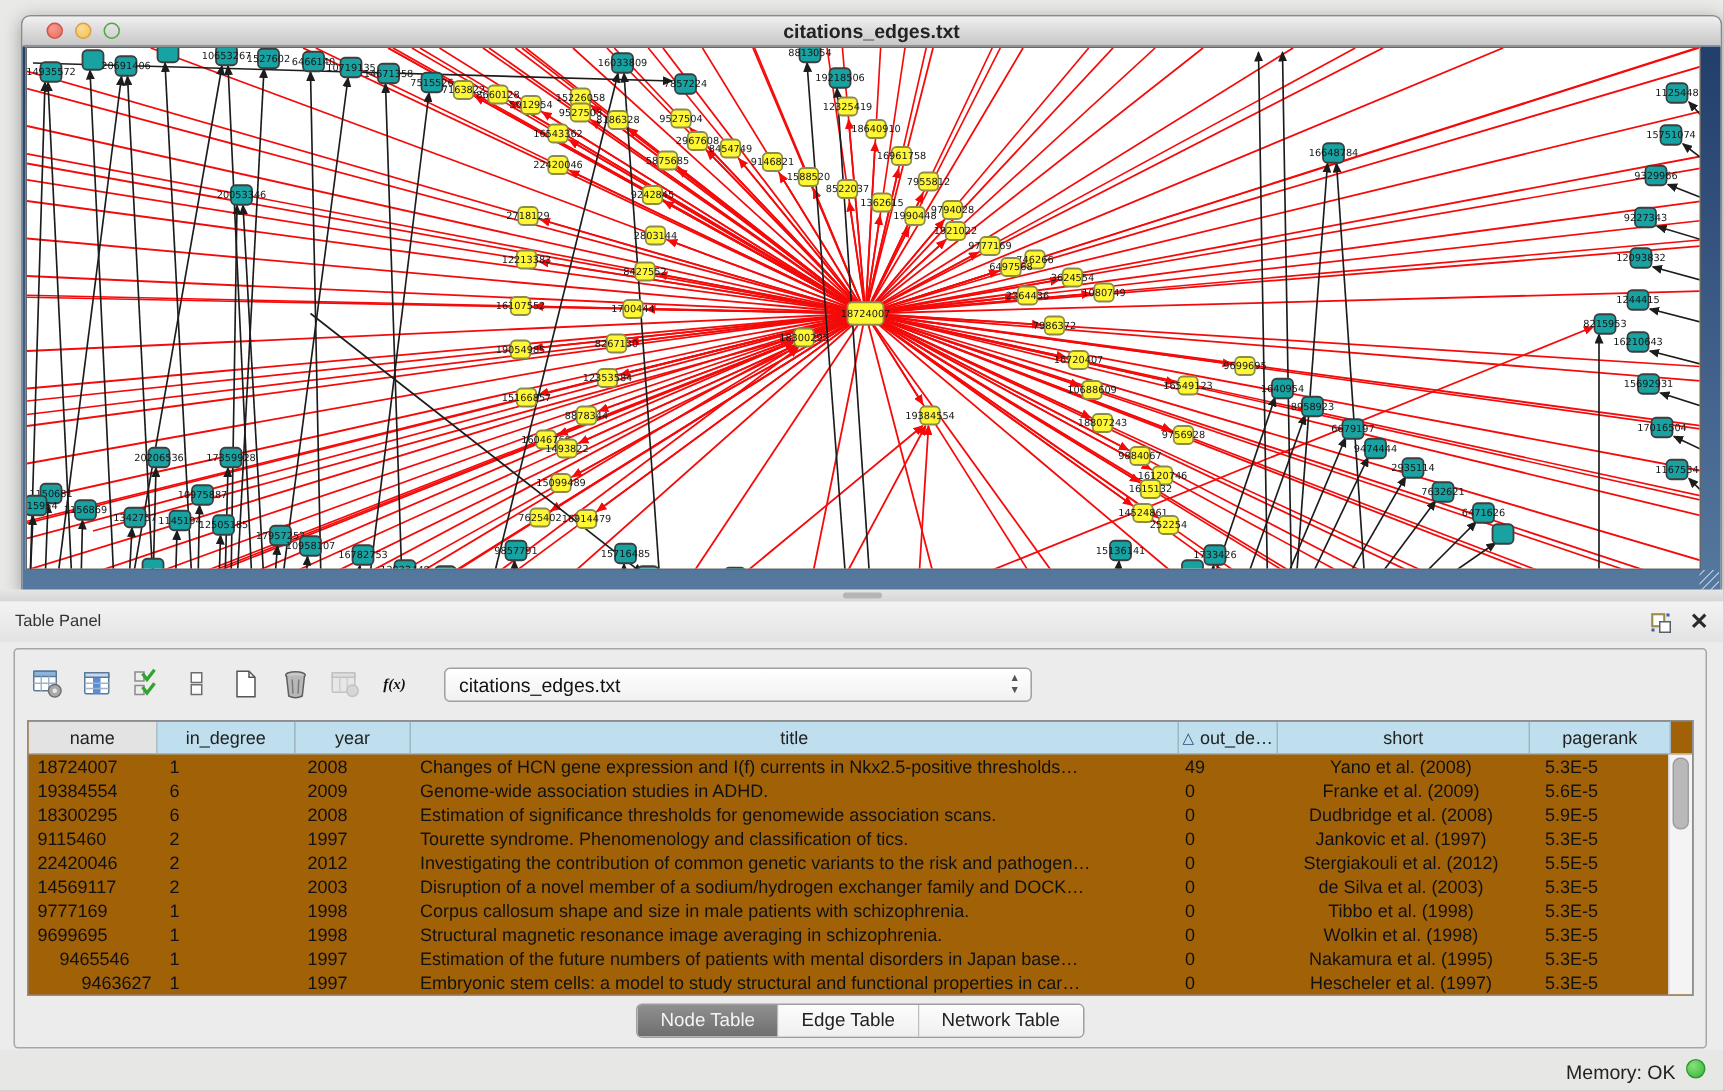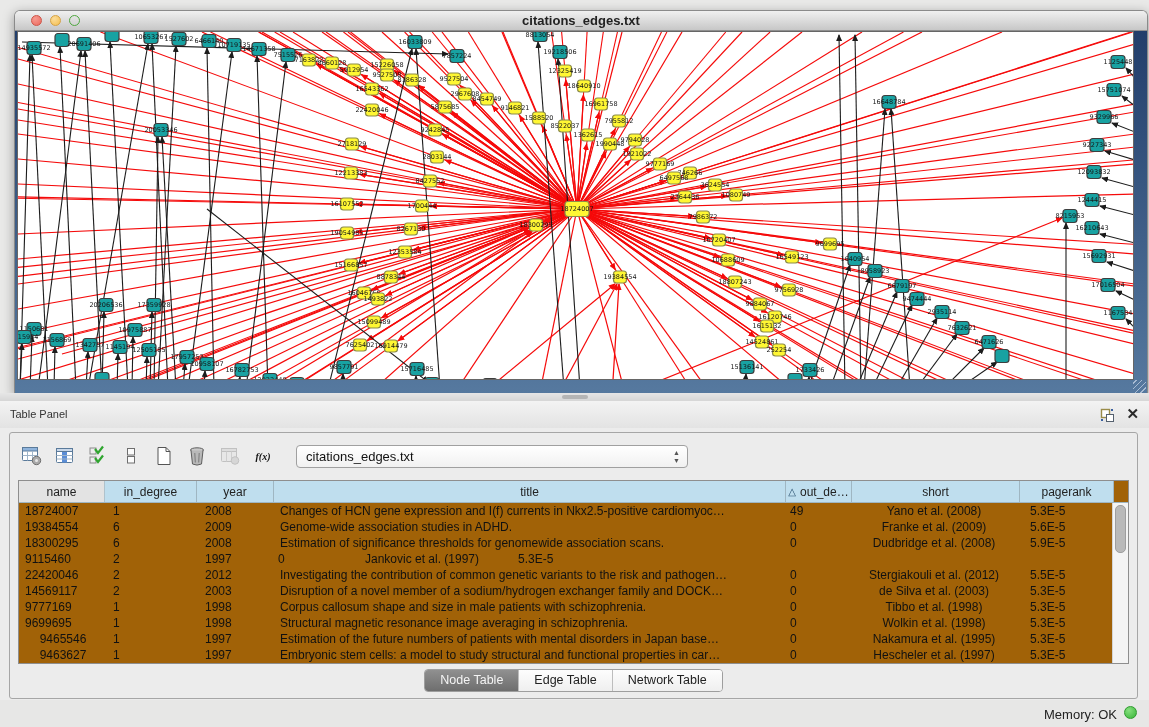--- a/index.html
+++ b/index.html
@@ -666,21 +666,21 @@
             </div>
             <div class="th" style="width: 94px;">
               <span>pagerank</span>
             </div>
           </div>
         <div id="tbody">
             <div class="tr">
               <div class="td" style="width: 86px; text-align: left; padding-left: 6px;">18724007</div>
               <div class="td" style="width: 92px; text-align: left; padding-left: 8px;">1</div>
               <div class="td" style="width: 77px; text-align: left; padding-left: 8px;">2008</div>
-              <div class="td" style="width: 512px; text-align: left; padding-left: 6px;">Changes of HCN gene expression and I(f) currents in Nkx2.5-positive cardiomyoc…</div>
+              <div class="td" style="width: 512px; text-align: left; padding-left: 6px;">Changes of HCN gene expression and I(f) currents in Nkx2.5-positive thresholds…</div>
               <div class="td" style="width: 66px; text-align: left; padding-left: 4px;">49</div>
               <div class="td" style="width: 168px; text-align: center; padding-left: 0px;">Yano et al. (2008)</div>
               <div class="td" style="width: 94px; text-align: left; padding-left: 10px;">5.3E-5</div>
             </div>
             <div class="tr">
               <div class="td" style="width: 86px; text-align: left; padding-left: 6px;">19384554</div>
               <div class="td" style="width: 92px; text-align: left; padding-left: 8px;">6</div>
               <div class="td" style="width: 77px; text-align: left; padding-left: 8px;">2009</div>
               <div class="td" style="width: 512px; text-align: left; padding-left: 6px;">Genome-wide association studies in ADHD.</div>
               <div class="td" style="width: 66px; text-align: left; padding-left: 4px;">0</div>
@@ -693,20 +693,21 @@
               <div class="td" style="width: 77px; text-align: left; padding-left: 8px;">2008</div>
               <div class="td" style="width: 512px; text-align: left; padding-left: 6px;">Estimation of significance thresholds for genomewide association scans.</div>
               <div class="td" style="width: 66px; text-align: left; padding-left: 4px;">0</div>
               <div class="td" style="width: 168px; text-align: center; padding-left: 0px;">Dudbridge et al. (2008)</div>
               <div class="td" style="width: 94px; text-align: left; padding-left: 10px;">5.9E-5</div>
             </div>
             <div class="tr">
               <div class="td" style="width: 86px; text-align: left; padding-left: 6px;">9115460</div>
               <div class="td" style="width: 92px; text-align: left; padding-left: 8px;">2</div>
               <div class="td" style="width: 77px; text-align: left; padding-left: 8px;">1997</div>
+              <div class="td" style="width: 512px; text-align: left; padding-left: 6px;">Tourette syndrome. Phenomenology and classification of tics.</div>
               <div class="td" style="width: 66px; text-align: left; padding-left: 4px;">0</div>
               <div class="td" style="width: 168px; text-align: center; padding-left: 0px;">Jankovic et al. (1997)</div>
               <div class="td" style="width: 94px; text-align: left; padding-left: 10px;">5.3E-5</div>
             </div>
             <div class="tr">
               <div class="td" style="width: 86px; text-align: left; padding-left: 6px;">22420046</div>
               <div class="td" style="width: 92px; text-align: left; padding-left: 8px;">2</div>
               <div class="td" style="width: 77px; text-align: left; padding-left: 8px;">2012</div>
               <div class="td" style="width: 512px; text-align: left; padding-left: 6px;">Investigating the contribution of common genetic variants to the risk and pathogen…</div>
               <div class="td" style="width: 66px; text-align: left; padding-left: 4px;">0</div>
@@ -743,21 +744,21 @@
             <div class="tr">
               <div class="td" style="width: 86px; text-align: center; padding-left: 6px;">9465546</div>
               <div class="td" style="width: 92px; text-align: left; padding-left: 8px;">1</div>
               <div class="td" style="width: 77px; text-align: left; padding-left: 8px;">1997</div>
               <div class="td" style="width: 512px; text-align: left; padding-left: 6px;">Estimation of the future numbers of patients with mental disorders in Japan base…</div>
               <div class="td" style="width: 66px; text-align: left; padding-left: 4px;">0</div>
               <div class="td" style="width: 168px; text-align: center; padding-left: 0px;">Nakamura et al. (1995)</div>
               <div class="td" style="width: 94px; text-align: left; padding-left: 10px;">5.3E-5</div>
             </div>
             <div class="tr">
-              <div class="td" style="width: 86px; text-align: center; padding-left: 6px;">9463627</div>
+              <div class="td" style="width: 86px; text-align: right; padding-left: 6px;">9463627</div>
               <div class="td" style="width: 92px; text-align: left; padding-left: 8px;">1</div>
               <div class="td" style="width: 77px; text-align: left; padding-left: 8px;">1997</div>
               <div class="td" style="width: 512px; text-align: left; padding-left: 6px;">Embryonic stem cells: a model to study structural and functional properties in car…</div>
               <div class="td" style="width: 66px; text-align: left; padding-left: 4px;">0</div>
               <div class="td" style="width: 168px; text-align: center; padding-left: 0px;">Hescheler et al. (1997)</div>
               <div class="td" style="width: 94px; text-align: left; padding-left: 10px;">5.3E-5</div>
             </div>
           </div>
         <div class="vscroll">
             <div class="thumb"></div>

